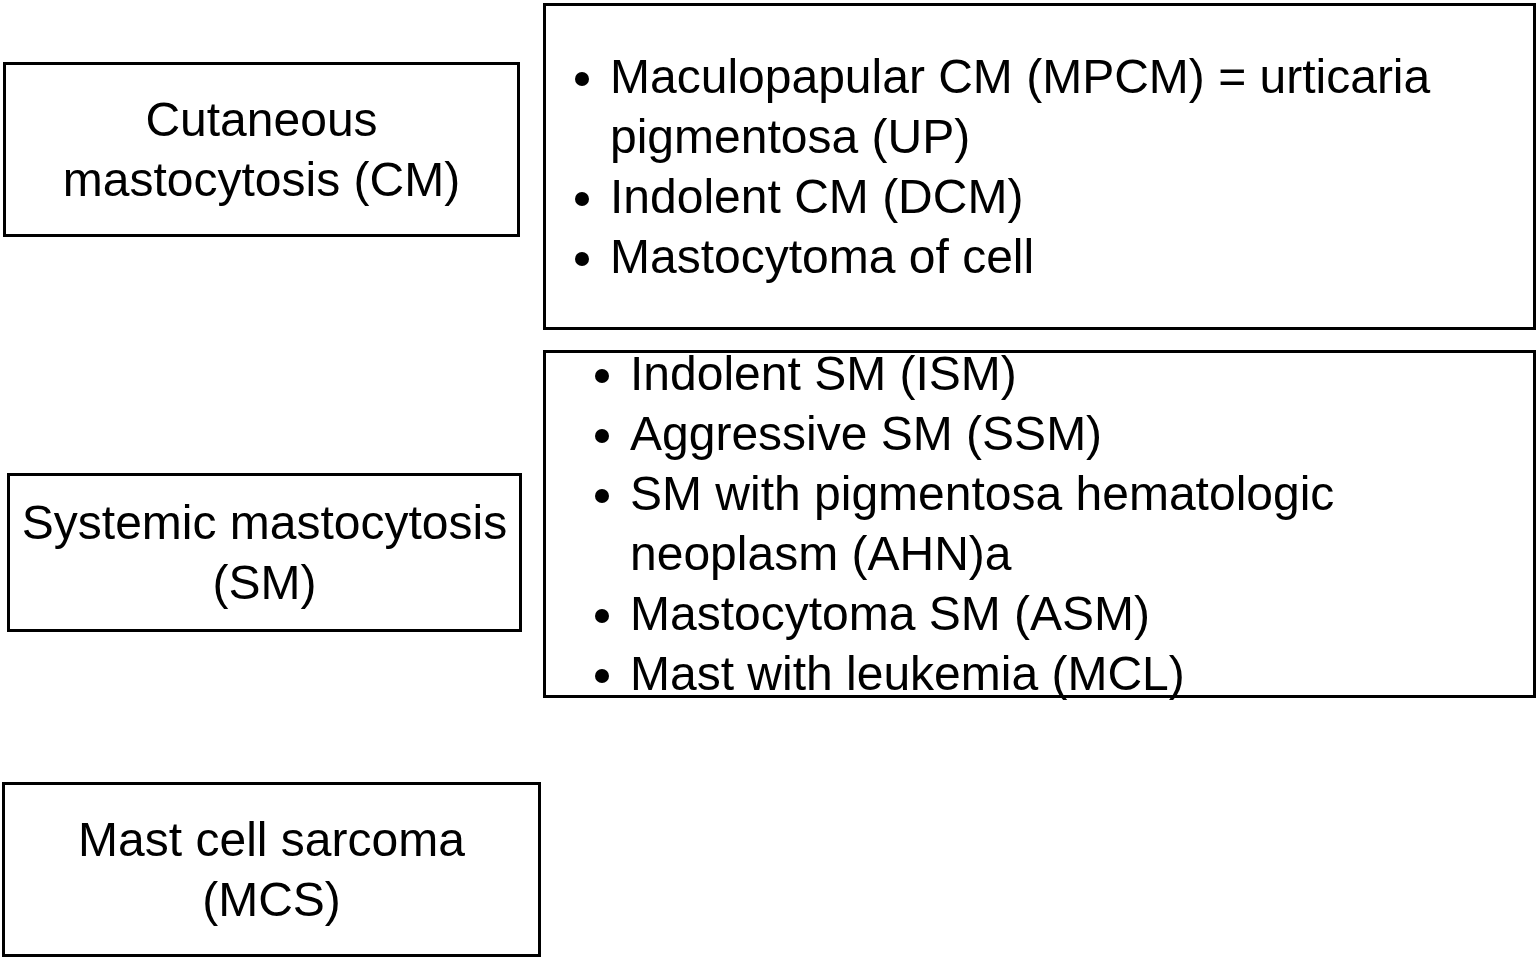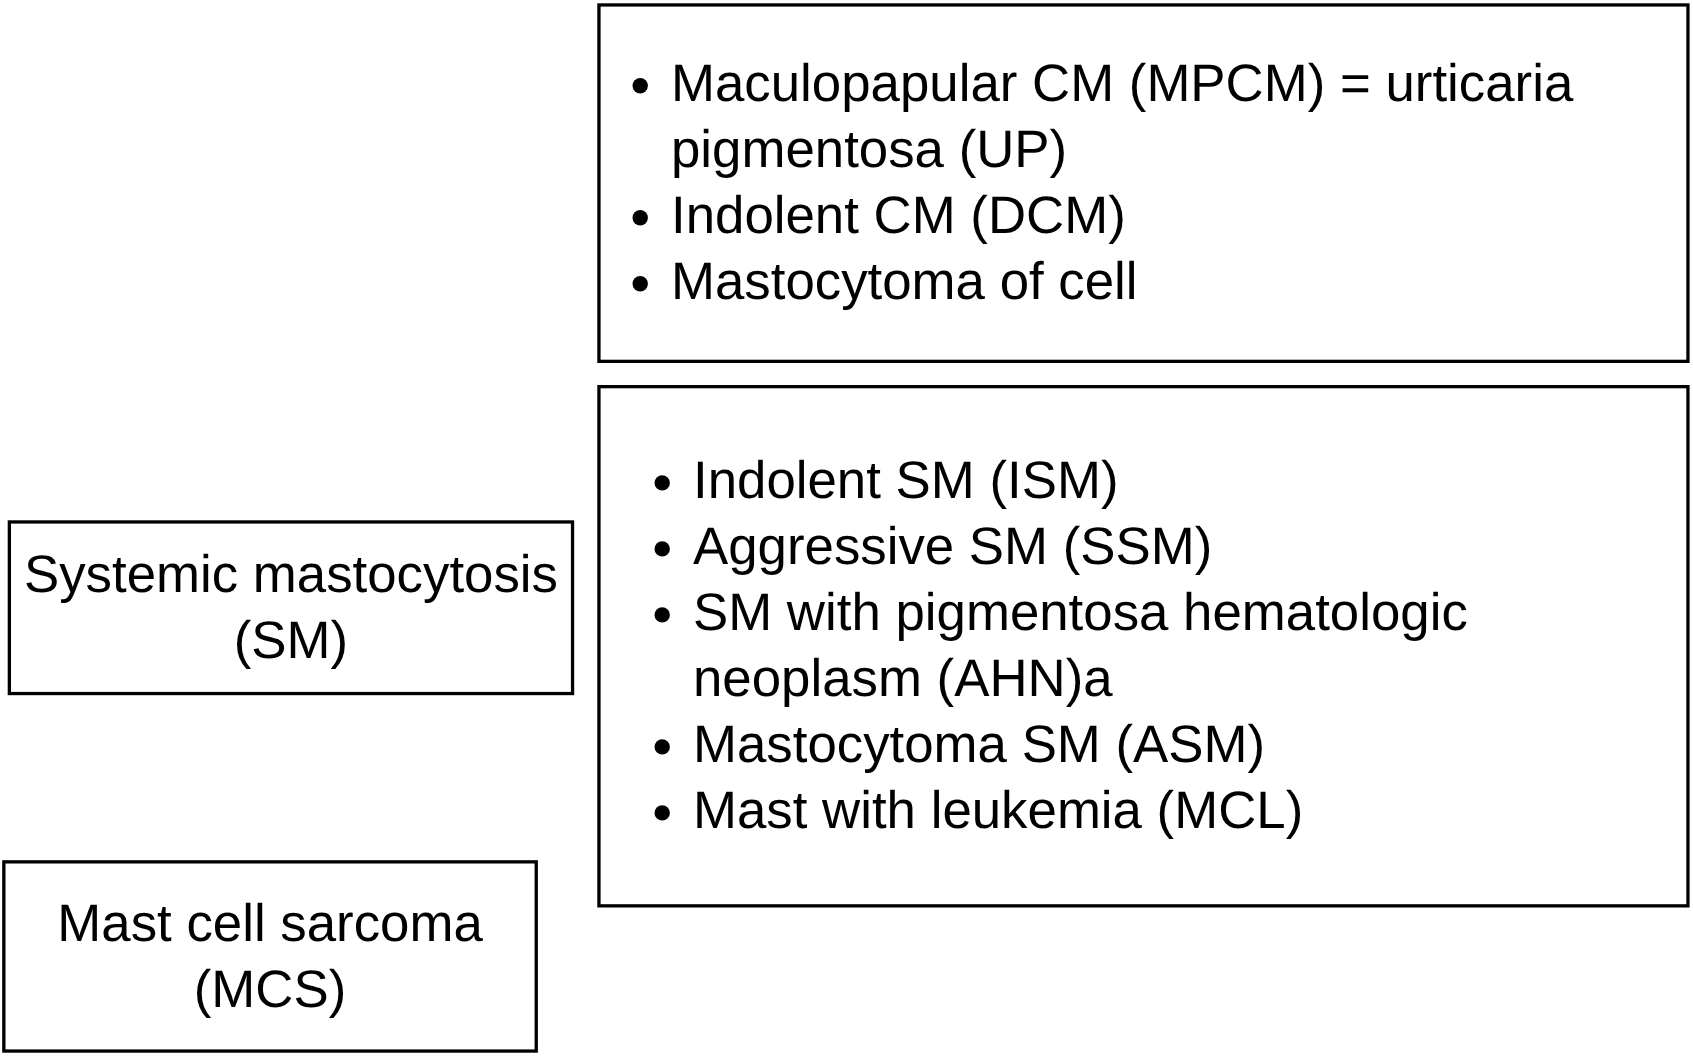--- a/index.html
+++ b/index.html
@@ -29,41 +29,45 @@
     text-align: center;
   }
   .category-label {
     font-size: 48px;
     line-height: 60px;
     white-space: pre-line;
   }
   
   #box-cutaneous { left: 3px;  top: 62px;  width: 517px; height: 175px; }
   #box-systemic  { left: 7px;  top: 473px; width: 515px; height: 159px; }
-  #box-sarcoma   { left: 2px;  top: 782px; width: 487px; height: 175px; }
+  #box-sarcoma   { left: 2px;  top: 782px; width: 539px; height: 175px; }
   
   #box-cutaneous-subtypes { left: 543px; top: 3px;   width: 993px; height: 327px; }
-  #box-systemic-subtypes  { left: 543px; top: 350px; width: 993px; height: 475px; }
+  #box-systemic-subtypes  { left: 543px; top: 350px; width: 993px; height: 348px; }
   .subtype-list {
     margin: 0;
     list-style: disc outside;
   }
   #box-cutaneous-subtypes .subtype-list { padding: 0 10px 0 64px; }
   #box-systemic-subtypes  .subtype-list { padding: 0 10px 0 84px; }
   .subtype-list li {
     font-size: 48px;
     line-height: 60px;
     white-space: pre-line;
   }
 </style>
 </head>
 <body>
 
 <div id="canvas">
 
+  <div class="box category-box" id="box-cutaneous">
+    <div class="category-label">Cutaneous
+mastocytosis (CM)</div>
+  </div>
 
   <div class="box category-box" id="box-systemic">
     <div class="category-label">Systemic mastocytosis
 (SM)</div>
   </div>
 
   <div class="box category-box" id="box-sarcoma">
     <div class="category-label">Mast cell sarcoma
 (MCS)</div>
   </div>

